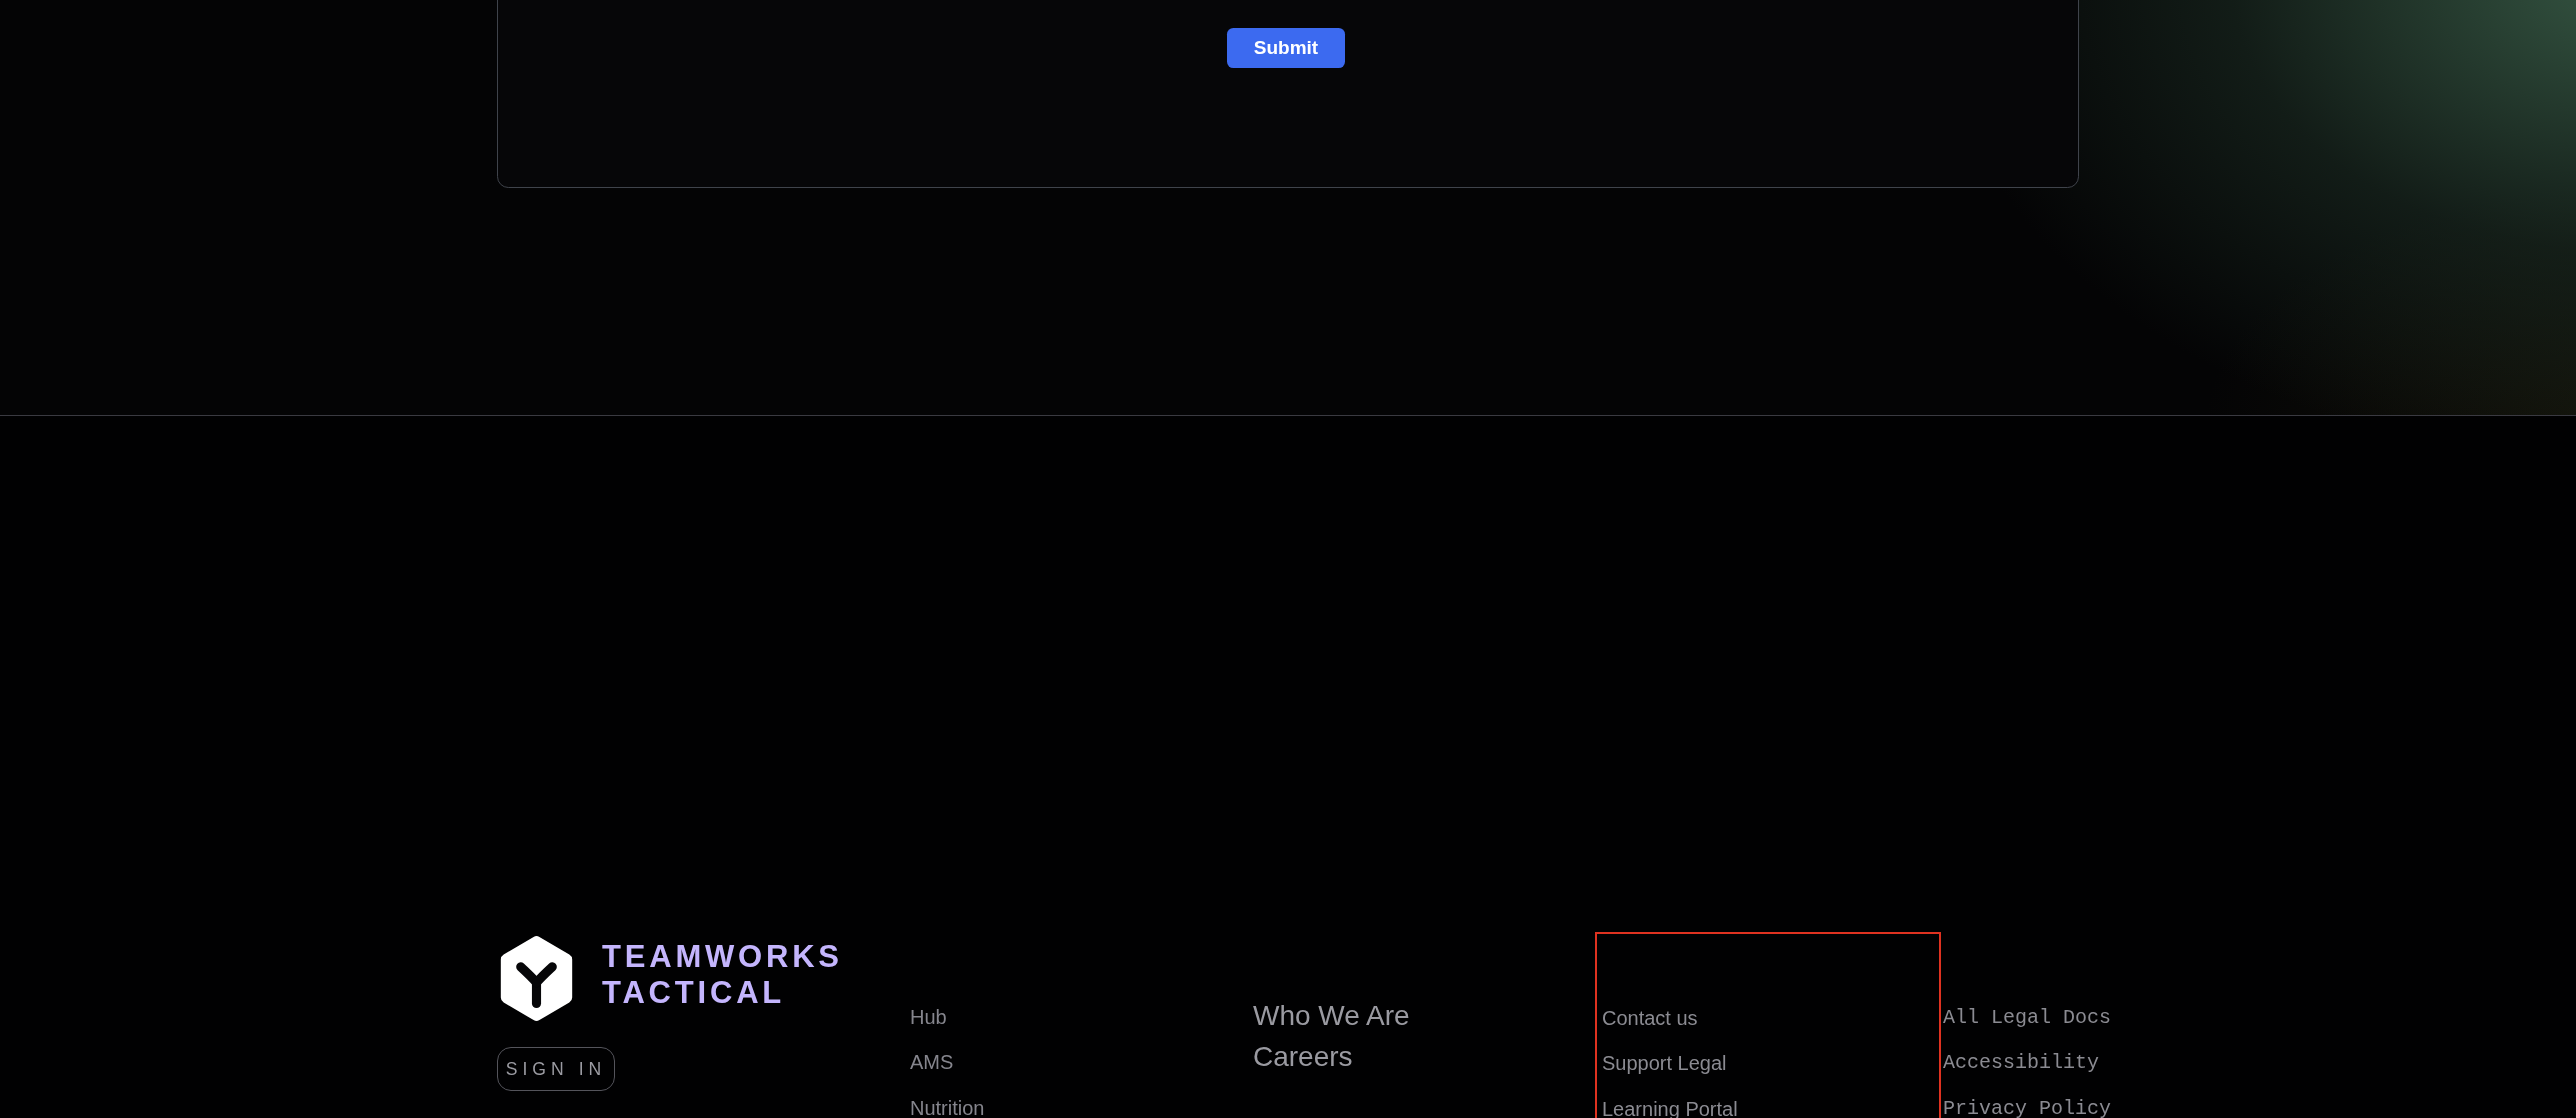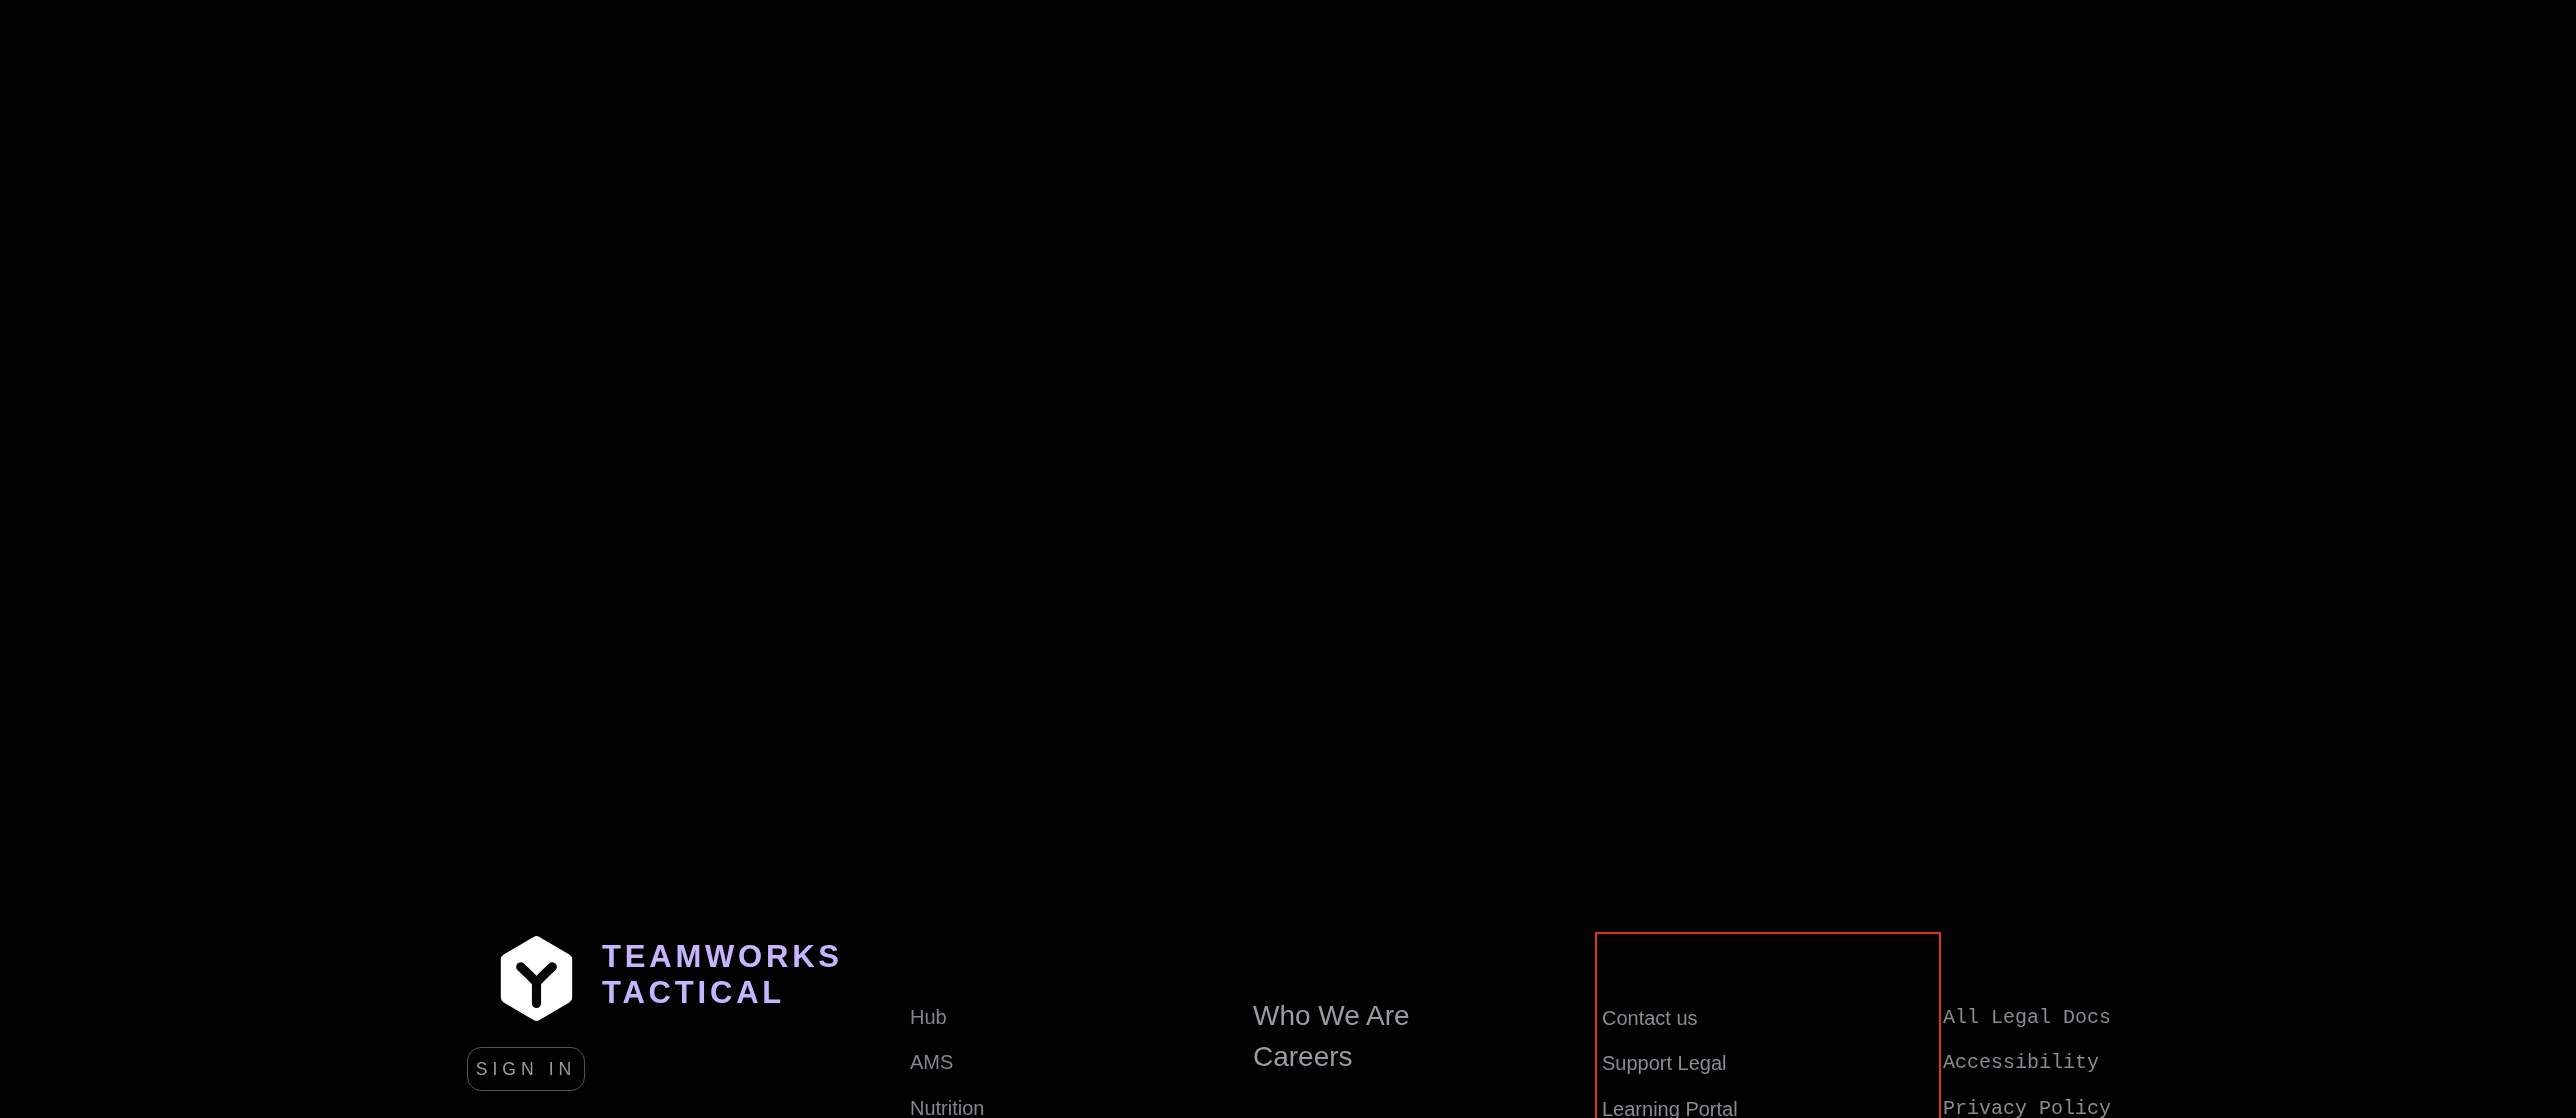--- a/index.html
+++ b/index.html
@@ -27,21 +27,21 @@
     color:#fff;font-size:19px;font-weight:700;font-family:inherit;
     display:flex;align-items:center;justify-content:center;cursor:pointer;
   }
   
   #footer{position:absolute;left:0;top:416px;width:2576px;height:702px;background:#010102;}
   .abs{position:absolute;}
   
   #brand-logo{left:495px;top:518px;width:83px;height:89px;}
   #wordmark{left:602px;top:523px;color:#c4b5fd;font-weight:700;font-size:31px;line-height:36px;letter-spacing:3.8px;}
   #signin-btn{
-    left:467px;top:631px;width:118px;height:44px;box-sizing:border-box;
+    left:497px;top:631px;width:118px;height:44px;box-sizing:border-box;
     background:transparent;border:1.3px solid #54545b;border-radius:14px;
     color:#9b9ba2;font-size:17.6px;letter-spacing:5px;font-family:inherit;
     display:flex;align-items:center;justify-content:center;cursor:pointer;
   }
   
   .navcol{list-style:none;margin:0;padding:0;}
   .navcol li{cursor:pointer;}
   #col-products{left:910px;top:590px;font-size:20px;color:#85858d;}
   #col-products li{height:21.4px;margin-bottom:24px;}
   #col-company{left:1253px;top:584px;font-size:28px;color:#9a9aa1;}
@@ -54,20 +54,24 @@
   #annotation-box{
     left:1595px;top:516px;width:346px;height:499px;box-sizing:border-box;
     border:2.5px solid #df3220;pointer-events:none;
   }
 </style>
 </head>
 <body>
 
 <div id="page">
 
+  <div id="upper">
+    <div id="form-card"></div>
+    <button id="submit-btn">Submit</button>
+  </div>
 
   <div id="footer">
 
     <svg id="brand-logo" class="abs" viewBox="0 0 100 104">
       <path d="M50 8 L86 29 V75 L50 96 L14 75 V29 Z" fill="#fff" stroke="#fff" stroke-width="14" stroke-linejoin="round"></path>
       <g stroke="#060608" stroke-width="11" stroke-linecap="round" fill="none">
         <path d="M50 57 L50 82"></path>
         <path d="M50 57 Q44 50 31 38"></path>
         <path d="M50 57 Q56 50 69 38"></path>
       </g>

